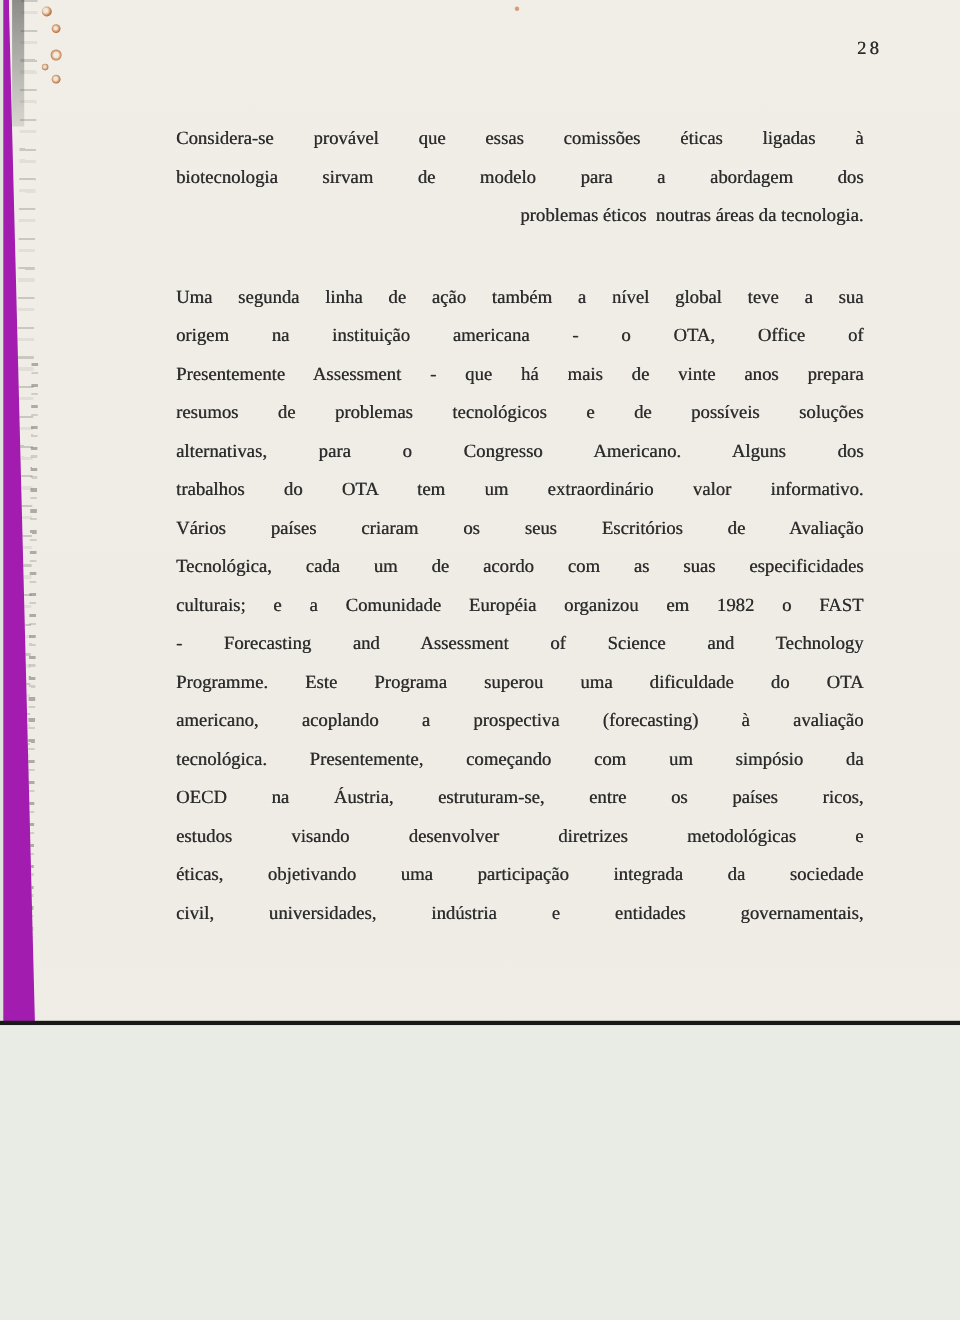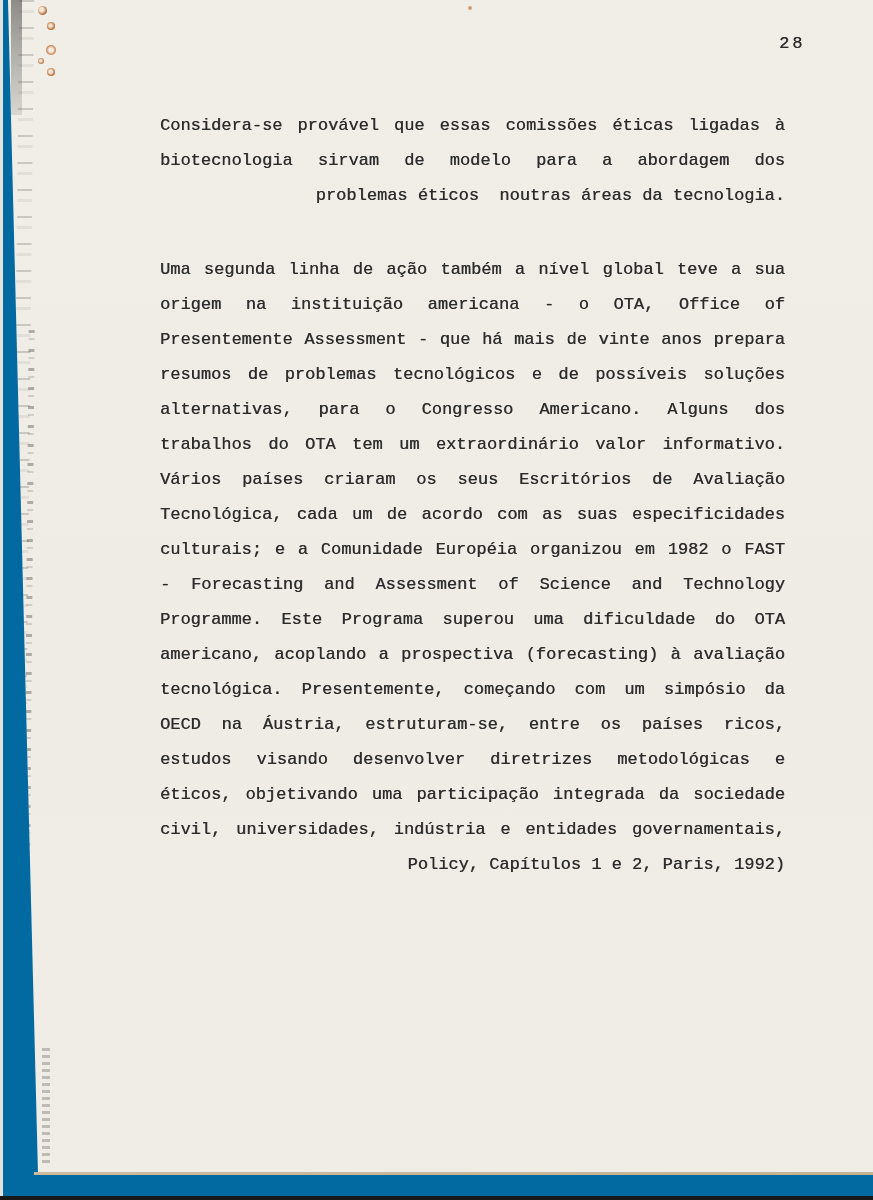--- a/index.html
+++ b/index.html
@@ -1,21 +1,21 @@
 <!DOCTYPE html>
 <html><head>
 <meta charset="utf-8">
 <style>
   html,body{margin:0;padding:0;background:#e9ebe5;}
   .canvas{
     position:relative;
-    width:873px;height:1200px;
+    width:873px;height:932px;
     overflow:hidden;
-    background:#0369a1; 
-    font-family:Liberation Mono, monospace;
+    background:#a21caf; 
+    font-family:Liberation Serif, serif;
   }
   
   .scanner-left-line{
     position:absolute;left:0;top:0;width:3px;height:1200px;
     background:#dfe3dc;
   }
   
   .paper{
     position:absolute;left:0;top:0;width:873px;height:1174px;
     background:linear-gradient(180deg,#f1eee8 0%,#efece5 55%,#f0ede7 100%);
@@ -129,23 +129,22 @@
           <div class="line just">trabalhos do OTA tem um extraordinário valor informativo.</div>
           <div class="line just">Vários países criaram os seus Escritórios de Avaliação</div>
           <div class="line just">Tecnológica, cada um de acordo com as suas especificidades</div>
           <div class="line just">culturais; e a Comunidade Européia organizou em 1982 o FAST</div>
           <div class="line just">- Forecasting and Assessment of Science and Technology</div>
           <div class="line just">Programme. Este Programa superou uma dificuldade do OTA</div>
           <div class="line just">americano, acoplando a prospectiva (forecasting) à avaliação</div>
           <div class="line just">tecnológica. Presentemente, começando com um simpósio da</div>
           <div class="line just">OECD na Áustria, estruturam-se, entre os países ricos,</div>
           <div class="line just">estudos visando desenvolver diretrizes metodológicas e</div>
-          <div class="line just">éticos, objetivando uma participação integrada da sociedade</div>
+          <div class="line just">éticas, objetivando uma participação integrada da sociedade</div>
           <div class="line just">civil, universidades, indústria e entidades governamentais,</div>
-          <div class="line">Policy, Capítulos 1 e 2, Paris, 1992)</div>
         </div>
       </div>
   </div>
 
   <div class="paper-bottom-edge"></div>
   <div class="scanner-left-line"></div>
   <div class="scanner-strip-bottom"></div>
 </div>
 
 </body></html>

